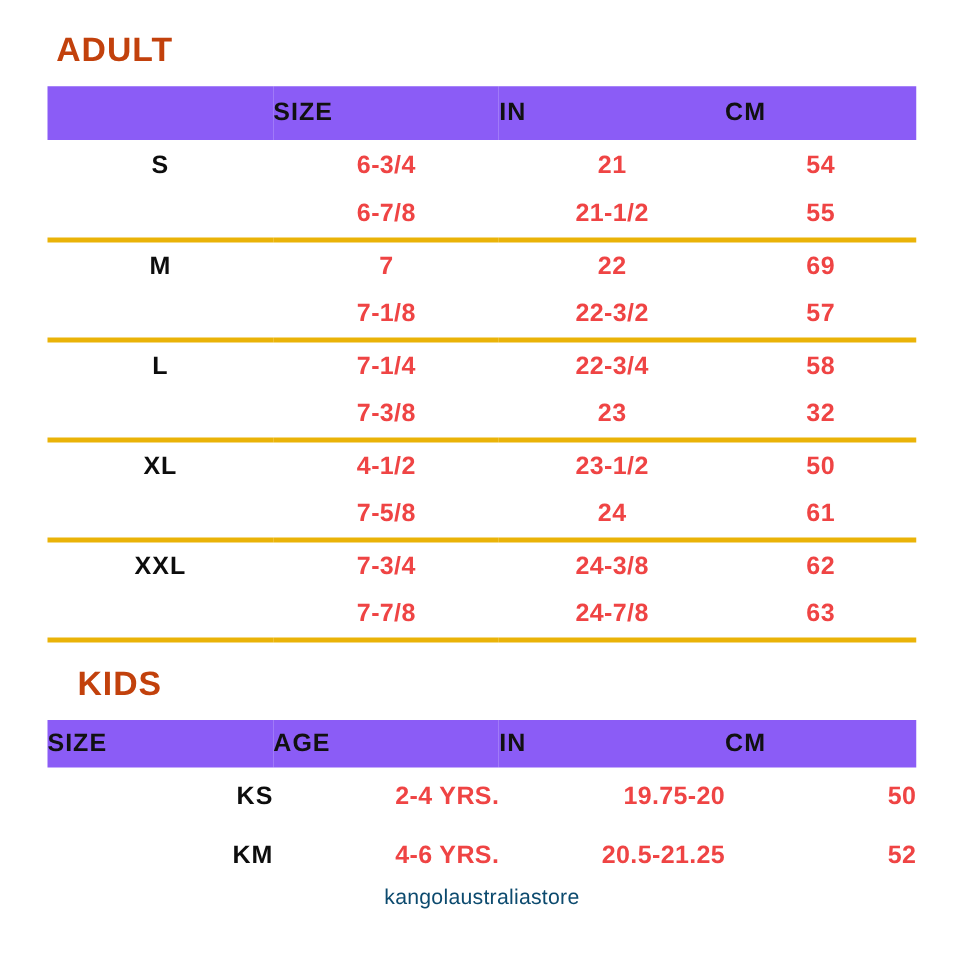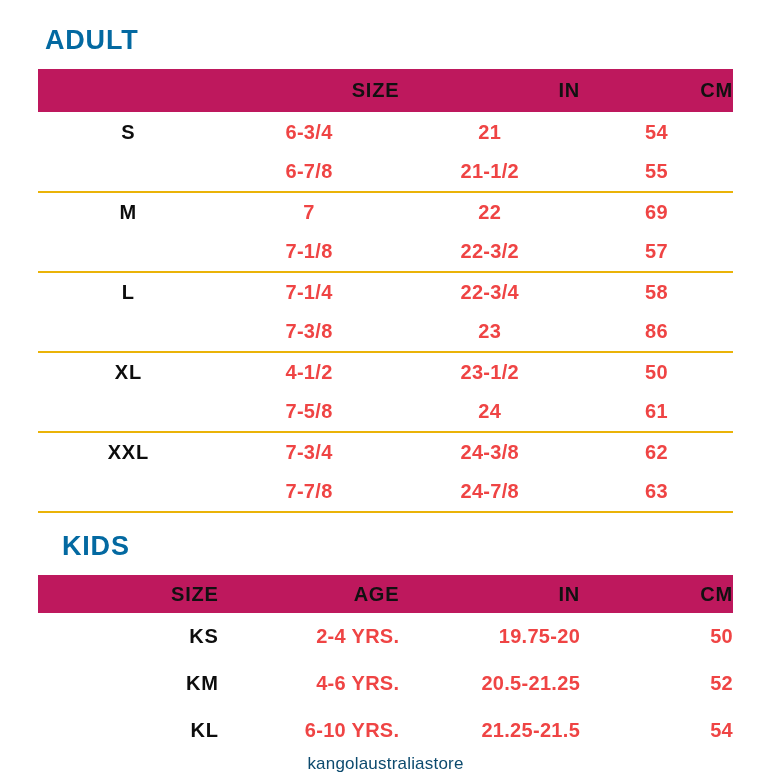--- a/index.html
+++ b/index.html
@@ -7,61 +7,61 @@
   body {
     font-family: "Liberation Sans", sans-serif;
     padding: 24px 40px 0 38px;
     color: #0d0d0d;
   }
   .section-title {
     font-size: 27px;
     line-height: 32px;
     font-weight: 800;
     letter-spacing: 0.8px;
-    color: #0369a1;
+    color: #c2410c;
     margin-left: 7px;
     margin-bottom: 13px;
   }
   .section-title.kids { margin-top: 17px; margin-left: 24px; }
   table {
     width: 100%;
     border-collapse: collapse;
     table-layout: fixed;
   }
   col.c1 { width: 26%; }
   col.c2 { width: 26%; }
   col.c3 { width: 26%; }
   col.c4 { width: 22%; }
   thead th {
-    background: #be185d;
+    background: #8b5cf6;
     font-size: 20px;
     font-weight: 800;
     letter-spacing: 0.8px;
     color: #111111;
-    text-align: right;
+    text-align: left;
     vertical-align: middle;
     height: 43px;
   }
   .kids-table thead th { height: 38px; }
   tbody td {
     text-align: center;
     vertical-align: middle;
     font-size: 20px;
     font-weight: 700;
     color: #ef4444;
     height: 40px;
     letter-spacing: 0.3px;
   }
   .kids-table tbody td { height: 47px; text-align: right; }
   tbody td.lbl {
     font-weight: 800;
     color: #0d0d0d;
     letter-spacing: 0.8px;
   }
-  tr.divider td { border-bottom: 2px solid #eab308; }
+  tr.divider td { border-bottom: 4px solid #eab308; }
   .watermark {
     text-align: center;
     font-size: 17px;
     line-height: 20px;
     font-weight: 400;
     color: #0c4a6e;
     letter-spacing: 0.2px;
   }
 </style>
 </head>
@@ -114,21 +114,21 @@
       <tr>
         <td class="lbl">L</td>
         <td>7-1/4</td>
         <td>22-3/4</td>
         <td>58</td>
       </tr>
       <tr class="divider">
         <td class="lbl"></td>
         <td>7-3/8</td>
         <td>23</td>
-        <td>86</td>
+        <td>32</td>
       </tr>
       <tr>
         <td class="lbl">XL</td>
         <td>4-1/2</td>
         <td>23-1/2</td>
         <td>50</td>
       </tr>
       <tr class="divider">
         <td class="lbl"></td>
         <td>7-5/8</td>
@@ -173,24 +173,18 @@
         <td>2-4 YRS.</td>
         <td>19.75-20</td>
         <td>50</td>
       </tr>
       <tr>
         <td class="lbl">KM</td>
         <td>4-6 YRS.</td>
         <td>20.5-21.25</td>
         <td>52</td>
       </tr>
-      <tr>
-        <td class="lbl">KL</td>
-        <td>6-10 YRS.</td>
-        <td>21.25-21.5</td>
-        <td>54</td>
-      </tr>
     </tbody>
   </table>
 
   <div class="watermark">kangolaustraliastore</div>
 
 </div>
 
 </body></html>

